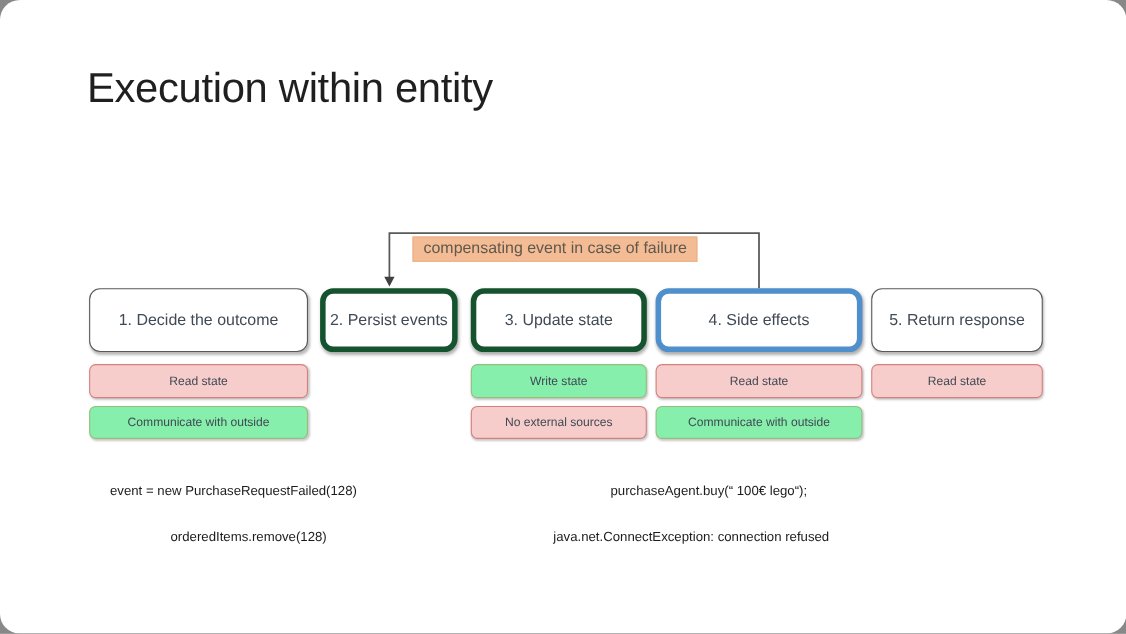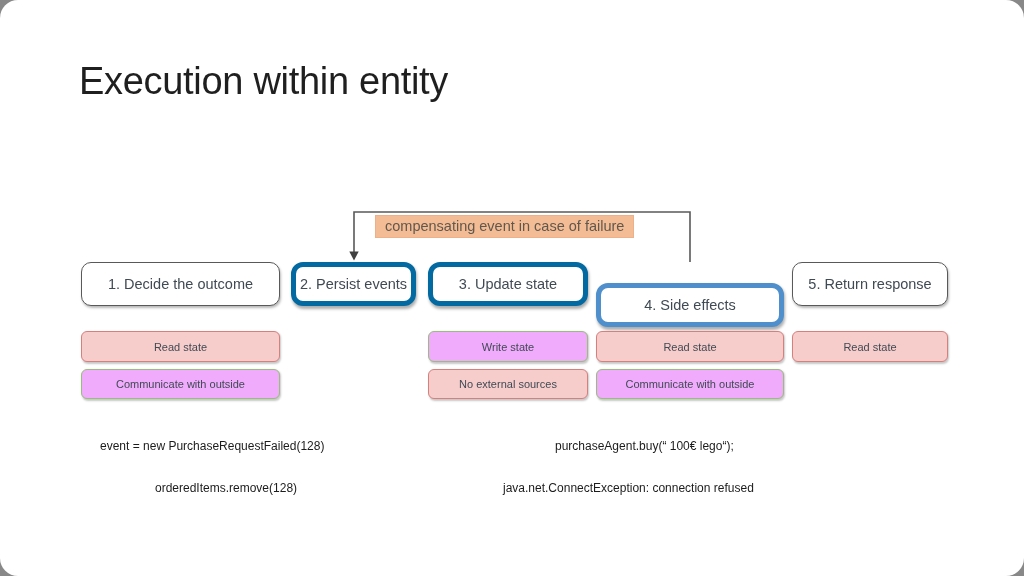--- a/index.html
+++ b/index.html
@@ -33,56 +33,55 @@
     padding: 0 9px;
     background: #f4bc95;
     border: 1px solid #edb088;
     color: #60584d;
     font-size: 14.5px;
     line-height: 21px;
     white-space: nowrap;
   }
   .step-box {
     position: absolute;
-    top: 262px; height: 44px;
+    top: 262px; height: 58px;
     background: #ffffff;
     display: flex; align-items: center; justify-content: center;
     font-size: 14.5px;
     color: #404a54;
     white-space: nowrap;
     text-align: right;
   }
   .step-box.thin {
     border: 1.6px solid #595959;
     border-radius: 10px;
     box-shadow: 1px 2px 2.5px rgba(0,0,0,0.28);
   }
   .step-box.orange {
-    border: 5px solid #0369a1;
+    border: 5px solid #14532d;
     border-radius: 12px;
     box-shadow: 1px 2.5px 3px rgba(0,0,0,0.32);
   }
   .step-box.blue {
     border: 5px solid #4e8fcc;
     border-radius: 12px;
     box-shadow: 1px 2.5px 3px rgba(0,0,0,0.32);
-    margin-top: 21px;
   }
   .tag {
     position: absolute;
     height: 31px;
     display: flex; align-items: center; justify-content: center;
     font-size: 11px;
     color: #404a54;
     border-radius: 6px;
     white-space: nowrap;
     box-shadow: 1px 1.5px 2px rgba(0,0,0,0.22);
   }
   .tag.red   { background: #f7cdcc; border: 1.5px solid #d6807e; }
-  .tag.green { background: #f0abfc; border: 1.5px solid #95bf7b; }
+  .tag.green { background: #86efac; border: 1.5px solid #95bf7b; }
   .row1 { top: 331px; }
   .row2 { top: 369px; height: 30px; }
   .code-line {
     position: absolute;
     font-size: 12px;
     color: #1c1c1c;
     white-space: nowrap;
   }
   
   .col1 { left: 81px;  width: 199px; }

